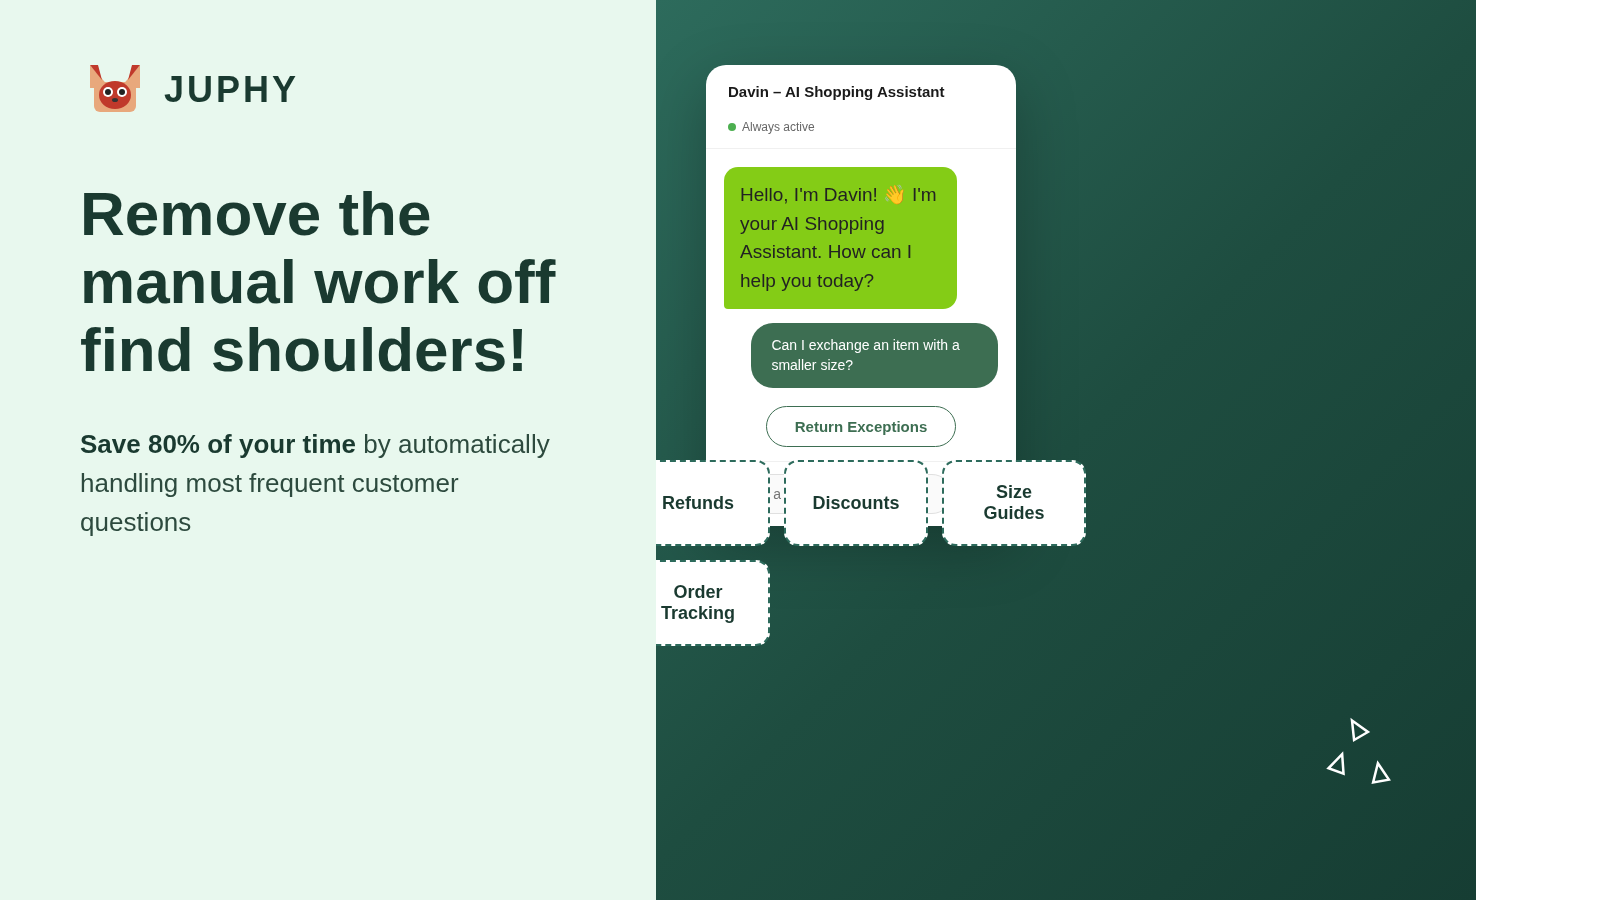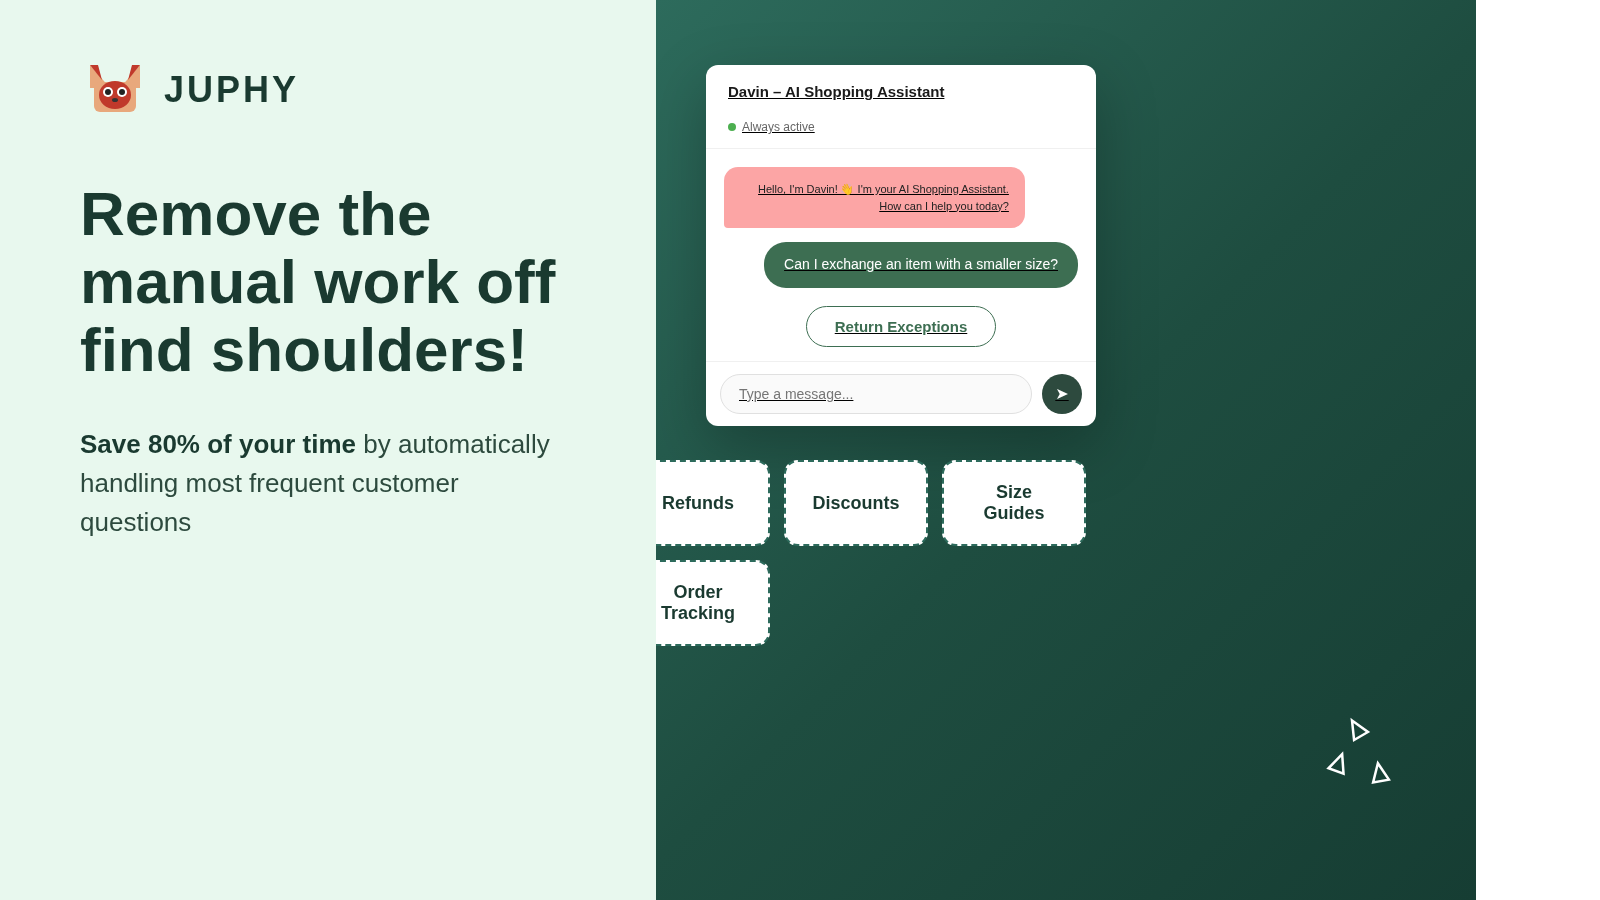--- a/index.html
+++ b/index.html
@@ -72,27 +72,26 @@
     .subheadline strong {
       font-weight: 800;
       color: #1a3a30;
     }
 
     
     .chat-widget {
       position: absolute;
       top: 65px;
       left: 50px;
-      width: 390px;
+      width: 310px;
       background: #ffffff;
-      border-radius: 12px;
+      border-radius: 20px;
       box-shadow: 0 20px 60px rgba(0,0,0,0.25);
       overflow: visible;
       z-index: 10;
-      text-decoration: underline;
     }
 
     .chat-header {
       padding: 18px 22px 14px;
       border-bottom: 1px solid #f0f0f0;
     }
 
     .chat-header-title {
       font-size: 15px;
       font-weight: 700;
@@ -119,28 +118,27 @@
     }
 
     .chat-body {
       padding: 18px 18px 14px;
       display: flex;
       flex-direction: column;
       gap: 14px;
     }
 
     .message-bot {
-      background: #fca5a5;
+      background: #84cc16;
       border-radius: 14px 14px 14px 4px;
       padding: 14px 16px;
-      font-size: 11px;
+      font-size: 19px;
       color: #222;
       line-height: 1.5;
       max-width: 85%;
-      text-align: right;
     }
 
     .message-user {
       background: #3d6e52;
       border-radius: 22px;
       padding: 13px 20px;
       font-size: 14px;
       color: #ffffff;
       line-height: 1.4;
       align-self: flex-end;

